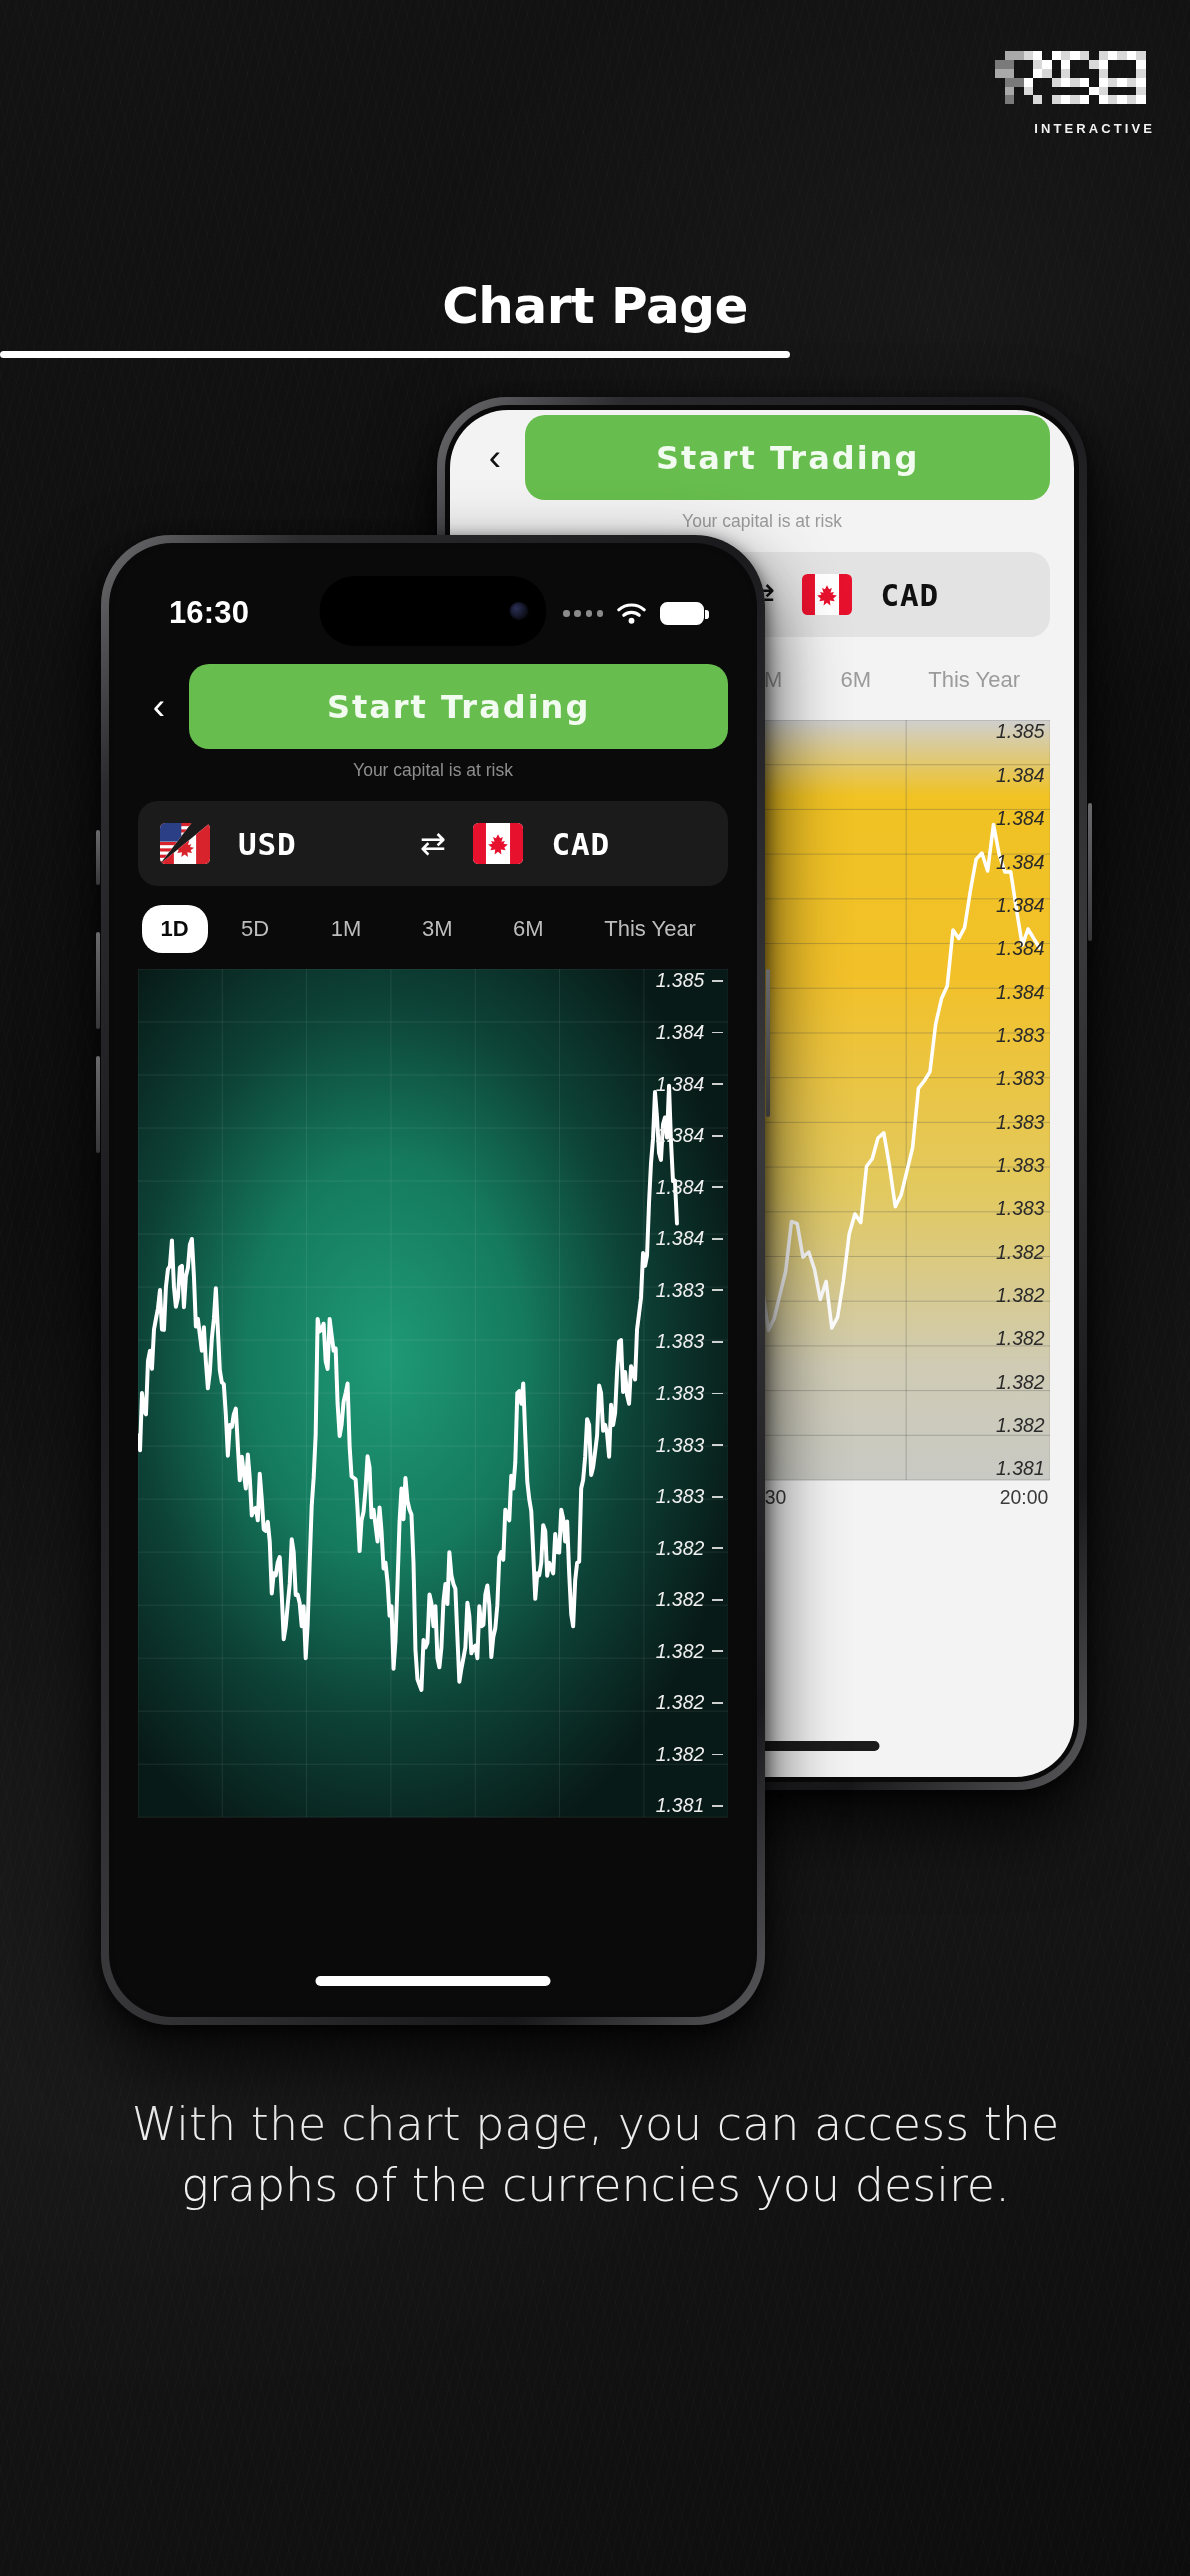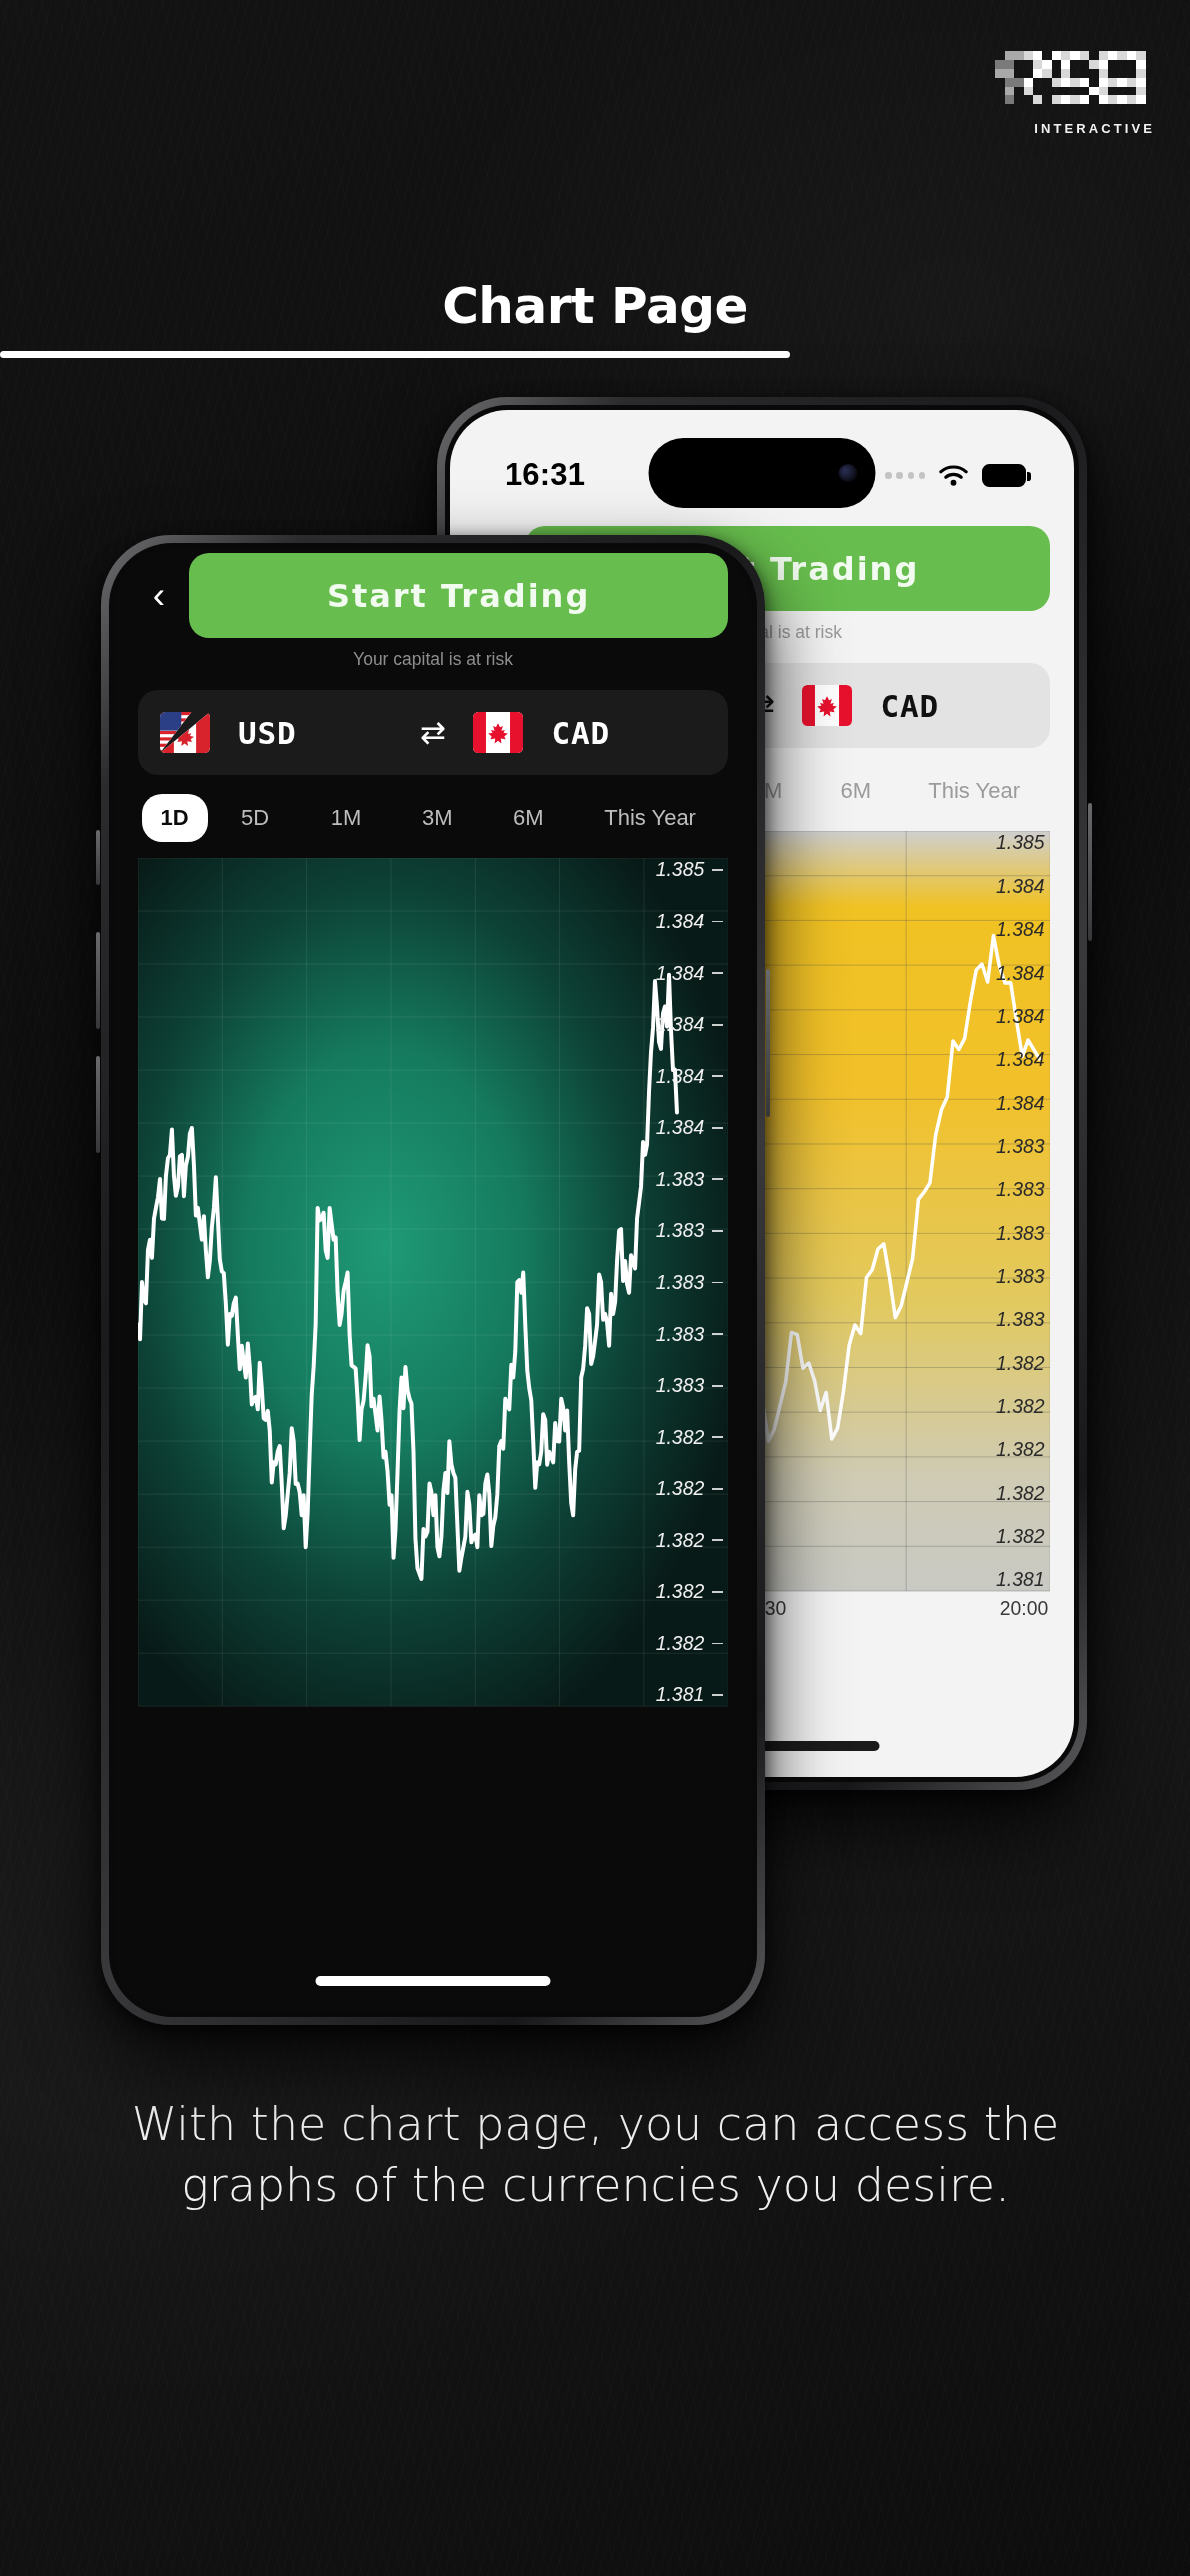--- a/index.html
+++ b/index.html
@@ -332,46 +332,20 @@
   <div id="title-rule"></div>
 
   <div class="phone" id="phone-back">
     <div class="btn-side" style="left:-4.6px; top:277px; height:55px;"></div>
     <div class="btn-side" style="left:-4.6px; top:369px; height:92px;"></div>
     <div class="btn-side" style="left:-4.6px; top:484px; height:92px;"></div>
     <div class="btn-side" style="right:-4.6px; top:406px; height:138px;"></div>
     <div class="inner-ring">
       <div class="screen t-light">
 
-        <div class="statusbar">
-          <div class="sb-time">16:31</div>
-          <div class="island">
-              <span class="cam"></span>
-            </div>
-          <div class="sb-right">
-            <span class="dots">
-                <i></i>
-                <i></i>
-                <i></i>
-                <i></i>
-              </span>
-            <span class="wifi">
-              <svg viewBox="0 0 34 26" width="31" height="24">
-                  <g fill="none" stroke="currentColor" stroke-width="3.4" stroke-linecap="round">
-                <path d="M3 9.5a21 21 0 0 1 28 0"></path>
-                    <path d="M8.5 15.5a13 13 0 0 1 17 0"></path>
-                  </g>
-                <circle cx="17" cy="21.5" r="3.2" fill="currentColor"></circle>
-                </svg>
-            </span>
-            <span class="batt">
-                <i style="background:currentColor"></i>
-              </span>
-          </div>
-        </div>
 
         <div class="app" style="padding-left: 24px;">
           <div class="cta-row">
             <div class="back-chev">‹</div>
             <div class="cta">Start Trading</div>
           </div>
           <div class="risk">Your capital is at risk</div>
 
           <div class="pair">
             <div class="pair-side">
@@ -538,20 +512,46 @@
   </div>
 
   <div class="phone" id="phone-front">
     <div class="btn-side" style="left:-4.6px; top:295px; height:55px;"></div>
     <div class="btn-side" style="left:-4.6px; top:397px; height:97px;"></div>
     <div class="btn-side" style="left:-4.6px; top:521px; height:97px;"></div>
     <div class="btn-side" style="right:-4.6px; top:434px; height:148px;"></div>
     <div class="inner-ring">
       <div class="screen t-dark">
 
+        <div class="statusbar">
+          <div class="sb-time">16:30</div>
+          <div class="island">
+              <span class="cam"></span>
+            </div>
+          <div class="sb-right">
+            <span class="dots">
+                <i></i>
+                <i></i>
+                <i></i>
+                <i></i>
+              </span>
+            <span class="wifi">
+              <svg viewBox="0 0 34 26" width="31" height="24">
+                  <g fill="none" stroke="currentColor" stroke-width="3.4" stroke-linecap="round">
+                <path d="M3 9.5a21 21 0 0 1 28 0"></path>
+                    <path d="M8.5 15.5a13 13 0 0 1 17 0"></path>
+                  </g>
+                <circle cx="17" cy="21.5" r="3.2" fill="currentColor"></circle>
+                </svg>
+            </span>
+            <span class="batt">
+                <i style="background:currentColor"></i>
+              </span>
+          </div>
+        </div>
 
         <div class="app">
           <div class="cta-row">
             <div class="back-chev">‹</div>
             <div class="cta">Start Trading</div>
           </div>
           <div class="risk">Your capital is at risk</div>
 
           <div class="pair">
             <div class="pair-side">

